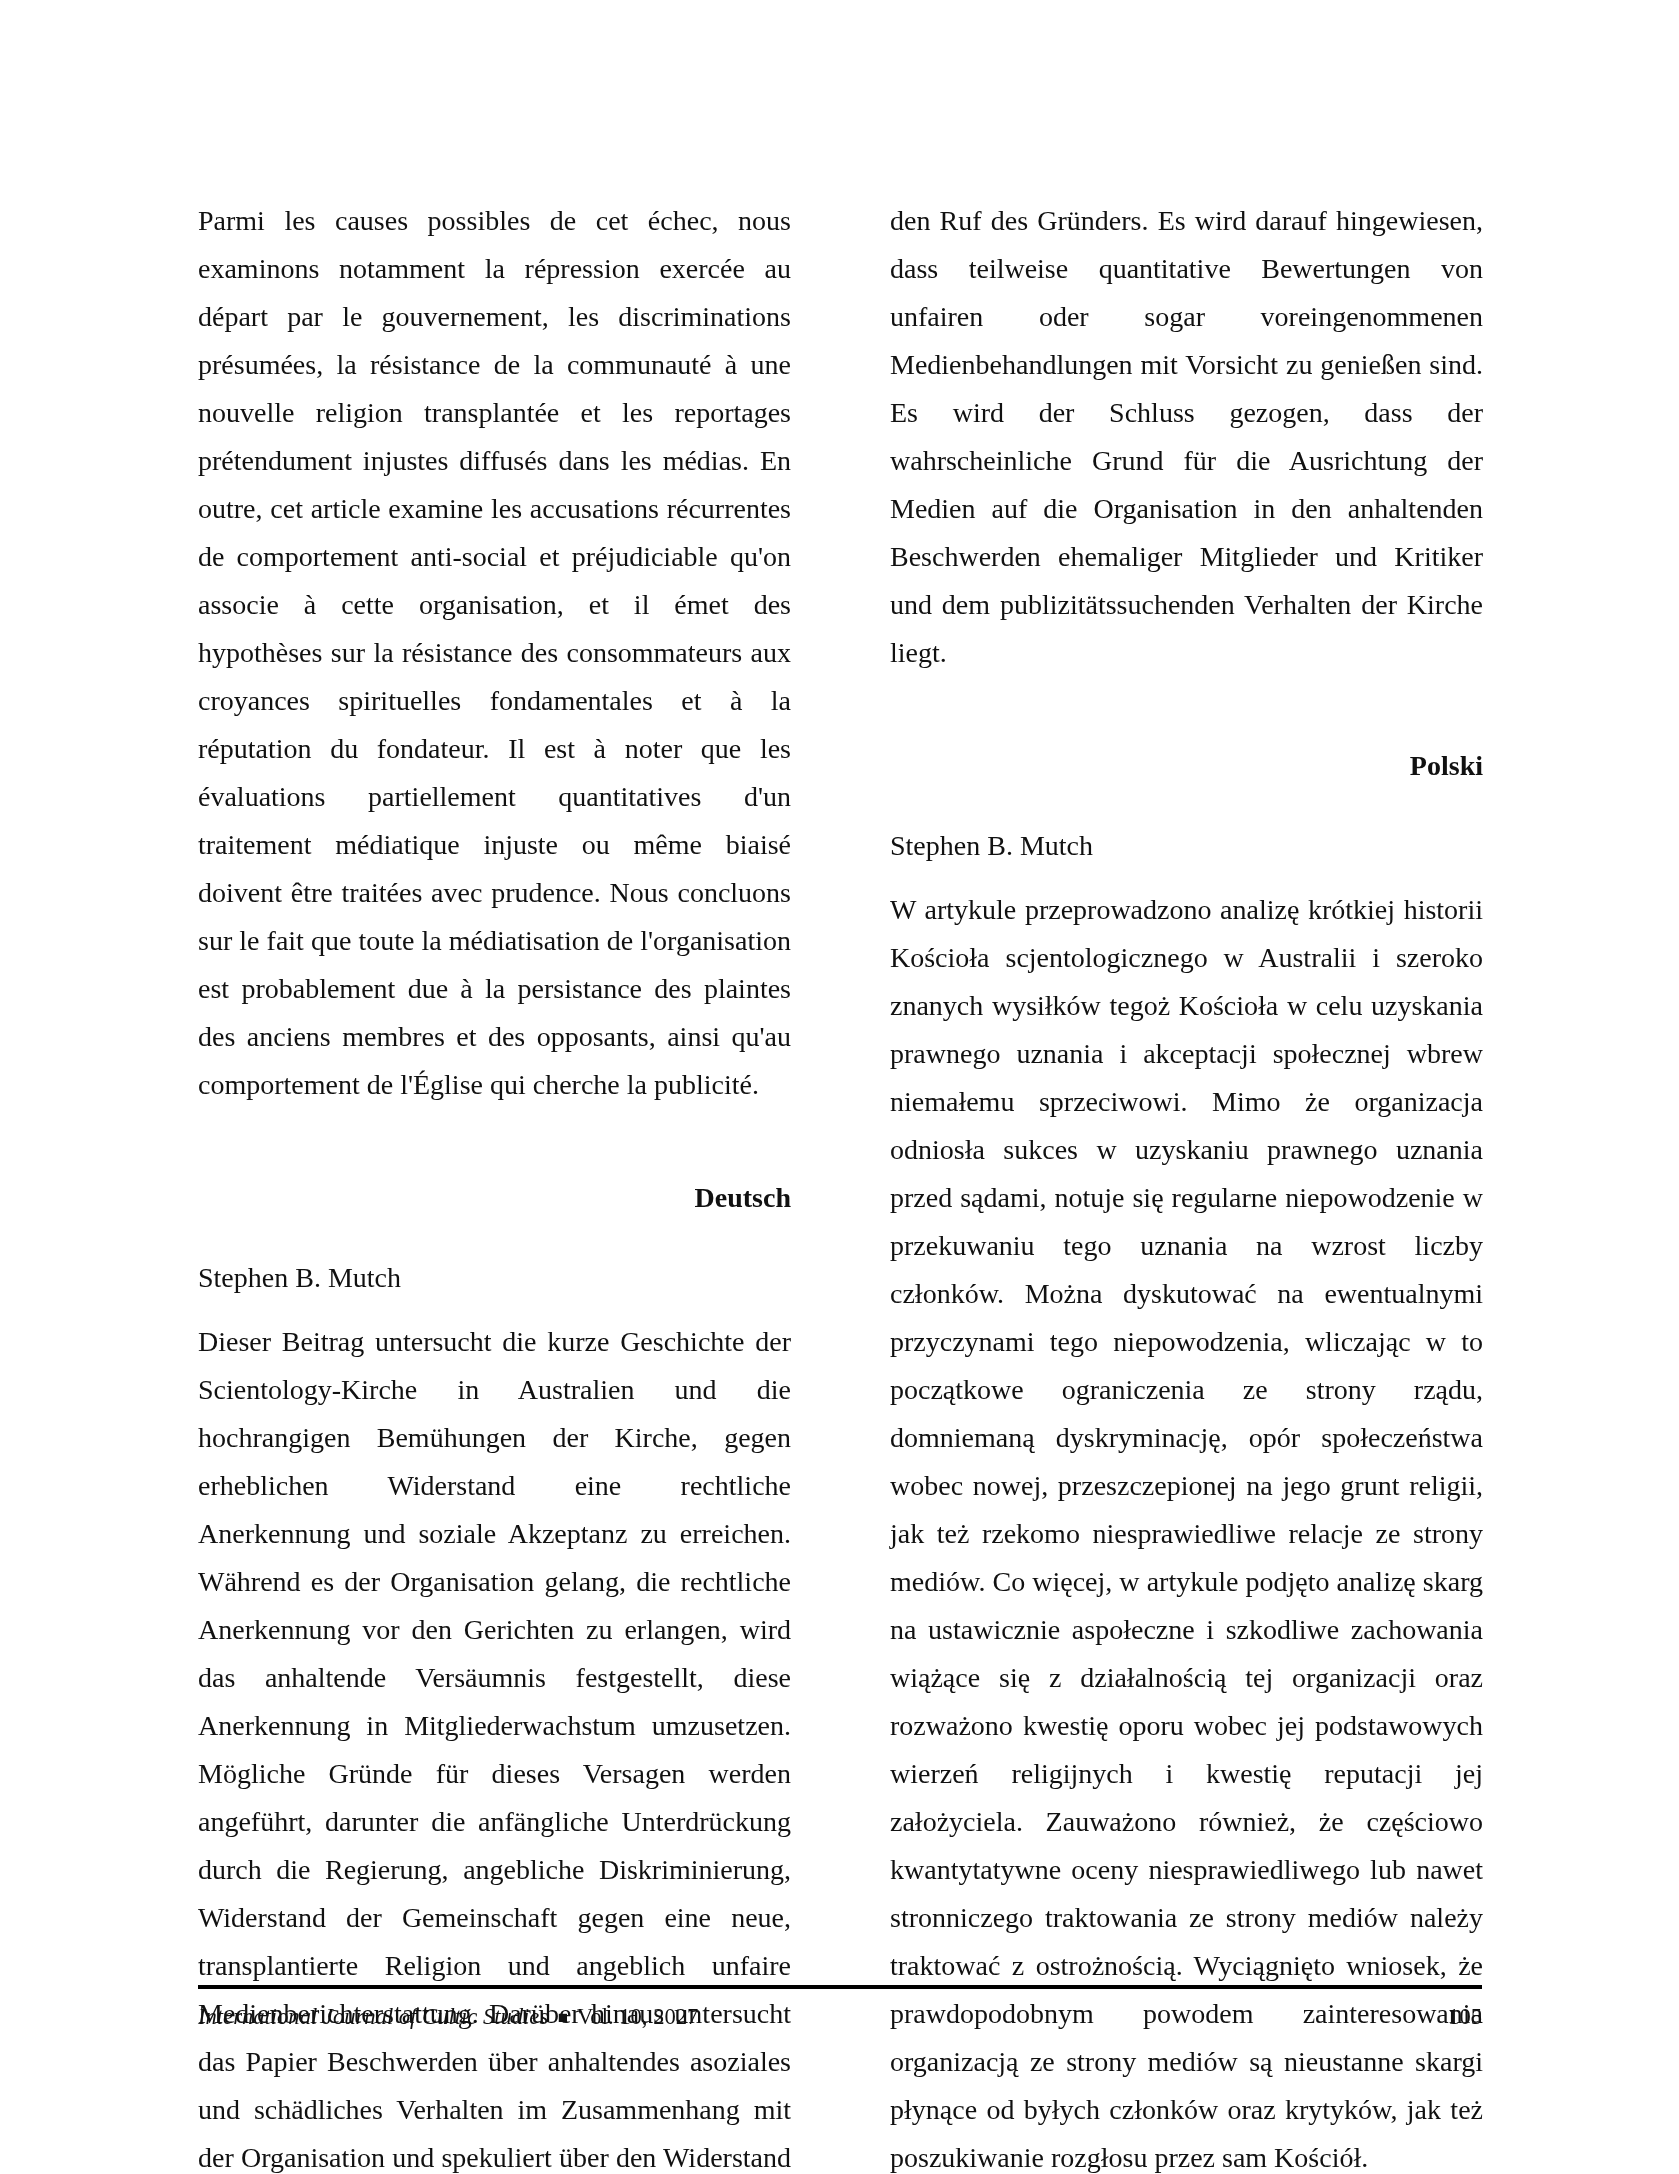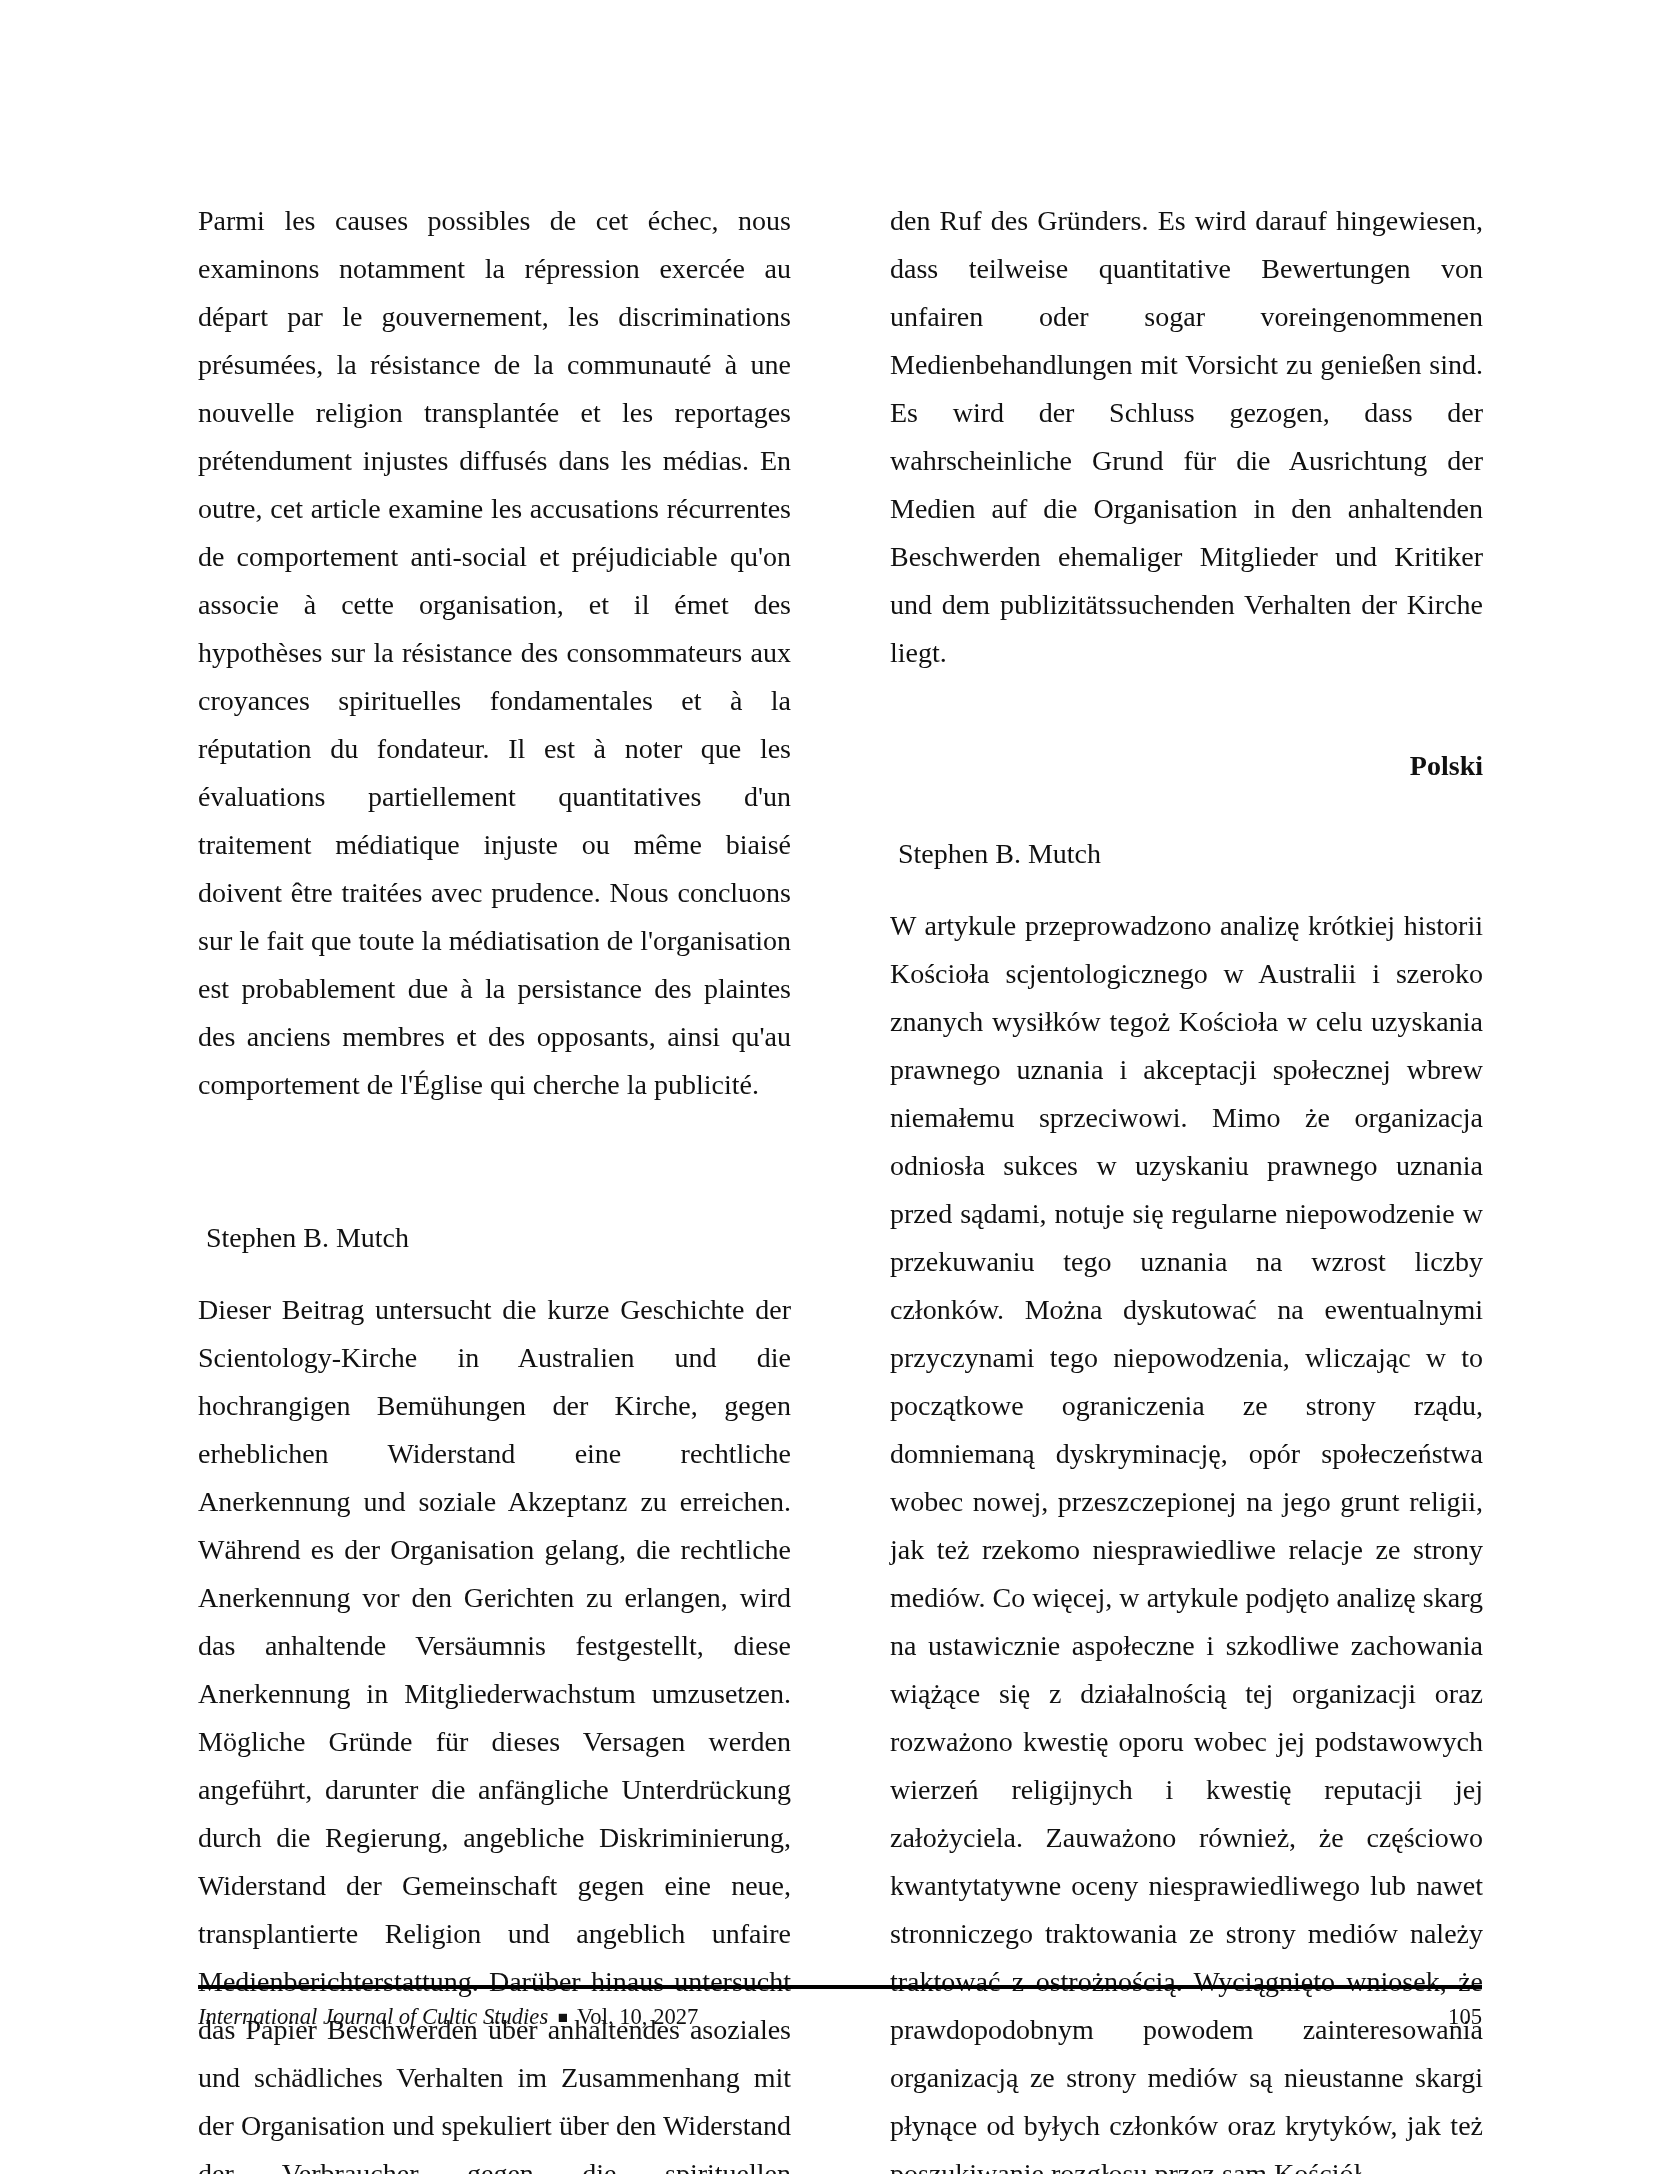--- a/index.html
+++ b/index.html
@@ -4,36 +4,37 @@
 <style>
   html, body { margin: 0; padding: 0; background: #ffffff; }
   body { width: 1680px; height: 2174px; position: relative; overflow: hidden;
          font-family: "Liberation Serif", "DejaVu Serif", serif; color: #111111; }
   .col { position: absolute; font-size: 28px; line-height: 48px; }
   .col-left { left: 198px; top: 197px; width: 593px; }
   .col-right { left: 890px; top: 197px; width: 593px; }
   .para { margin: 0; text-align: justify; hyphens: none; }
   .heading { font-weight: bold; margin: 0; text-align: right; }
   .title { margin: 0; text-align: justify; }
-  .author { margin: 8px; }
+  .author { margin: 0; }
   .gap-section { height: 65px; }
   .gap-small { height: 16px; }
   .footer-rule { position: absolute; left: 198px; top: 1985px; width: 1284px; height: 3.8px; background: #000; }
   .footer { position: absolute; left: 198px; top: 2003px; width: 1284px; font-size: 22.6px; line-height: 28px;
             display: flex; justify-content: space-between; }
   .footer .journal { font-style: italic; }
   .footer .sep { font-style: normal; font-size: 17px; vertical-align: 0.9px; margin: 0 3.8px; }
   .footer .vol { font-style: normal; }
 </style>
 </head>
 <body>
 
 <div class="col col-left">
   <p class="para">Parmi les causes possibles de cet échec, nous examinons notamment la répression exercée au départ par le gouvernement, les discriminations présumées, la résistance de la communauté à une nouvelle religion transplantée et les reportages prétendument injustes diffusés dans les médias. En outre, cet article examine les accusations récurrentes de comportement anti-social et préjudiciable qu'on associe à cette organisation, et il émet des hypothèses sur la résistance des consommateurs aux croyances spirituelles fondamentales et à la réputation du fondateur. Il est à noter que les évaluations partiellement quantitatives d'un traitement médiatique injuste ou même biaisé doivent être traitées avec prudence. Nous concluons sur le fait que toute la médiatisation de l'organisation est probablement due à la persistance des plaintes des anciens membres et des opposants, ainsi qu'au comportement de l'Église qui cherche la publicité.</p>
   <div class="gap-section"></div>
+  <p class="heading">Deutsch</p>
   <div class="gap-small"></div>
   <div class="gap-small"></div>
   <p class="author">Stephen B. Mutch</p>
   <div class="gap-small"></div>
   <p class="para">Dieser Beitrag untersucht die kurze Geschichte der Scientology-Kirche in Australien und die hochrangigen Bemühungen der Kirche, gegen erheblichen Widerstand eine rechtliche Anerkennung und soziale Akzeptanz zu erreichen. Während es der Organisation gelang, die rechtliche Anerkennung vor den Gerichten zu erlangen, wird das anhaltende Versäumnis festgestellt, diese Anerkennung in Mitgliederwachstum umzusetzen. Mögliche Gründe für dieses Versagen werden angeführt, darunter die anfängliche Unterdrückung durch die Regierung, angebliche Diskriminierung, Widerstand der Gemeinschaft gegen eine neue, transplantierte Religion und angeblich unfaire Medienberichterstattung. Darüber hinaus untersucht das Papier Beschwerden über anhaltendes asoziales und schädliches Verhalten im Zusammenhang mit der Organisation und spekuliert über den Widerstand der Verbraucher gegen die spirituellen Grundüberzeugungen und</p>
 </div>
 
 <div class="col col-right">
   <p class="para">den Ruf des Gründers. Es wird darauf hingewiesen, dass teilweise quantitative Bewertungen von unfairen oder sogar voreingenommenen Medienbehandlungen mit Vorsicht zu genießen sind. Es wird der Schluss gezogen, dass der wahrscheinliche Grund für die Ausrichtung der Medien auf die Organisation in den anhaltenden Beschwerden ehemaliger Mitglieder und Kritiker und dem publizitätssuchenden Verhalten der Kirche liegt.</p>
   <div class="gap-section"></div>

